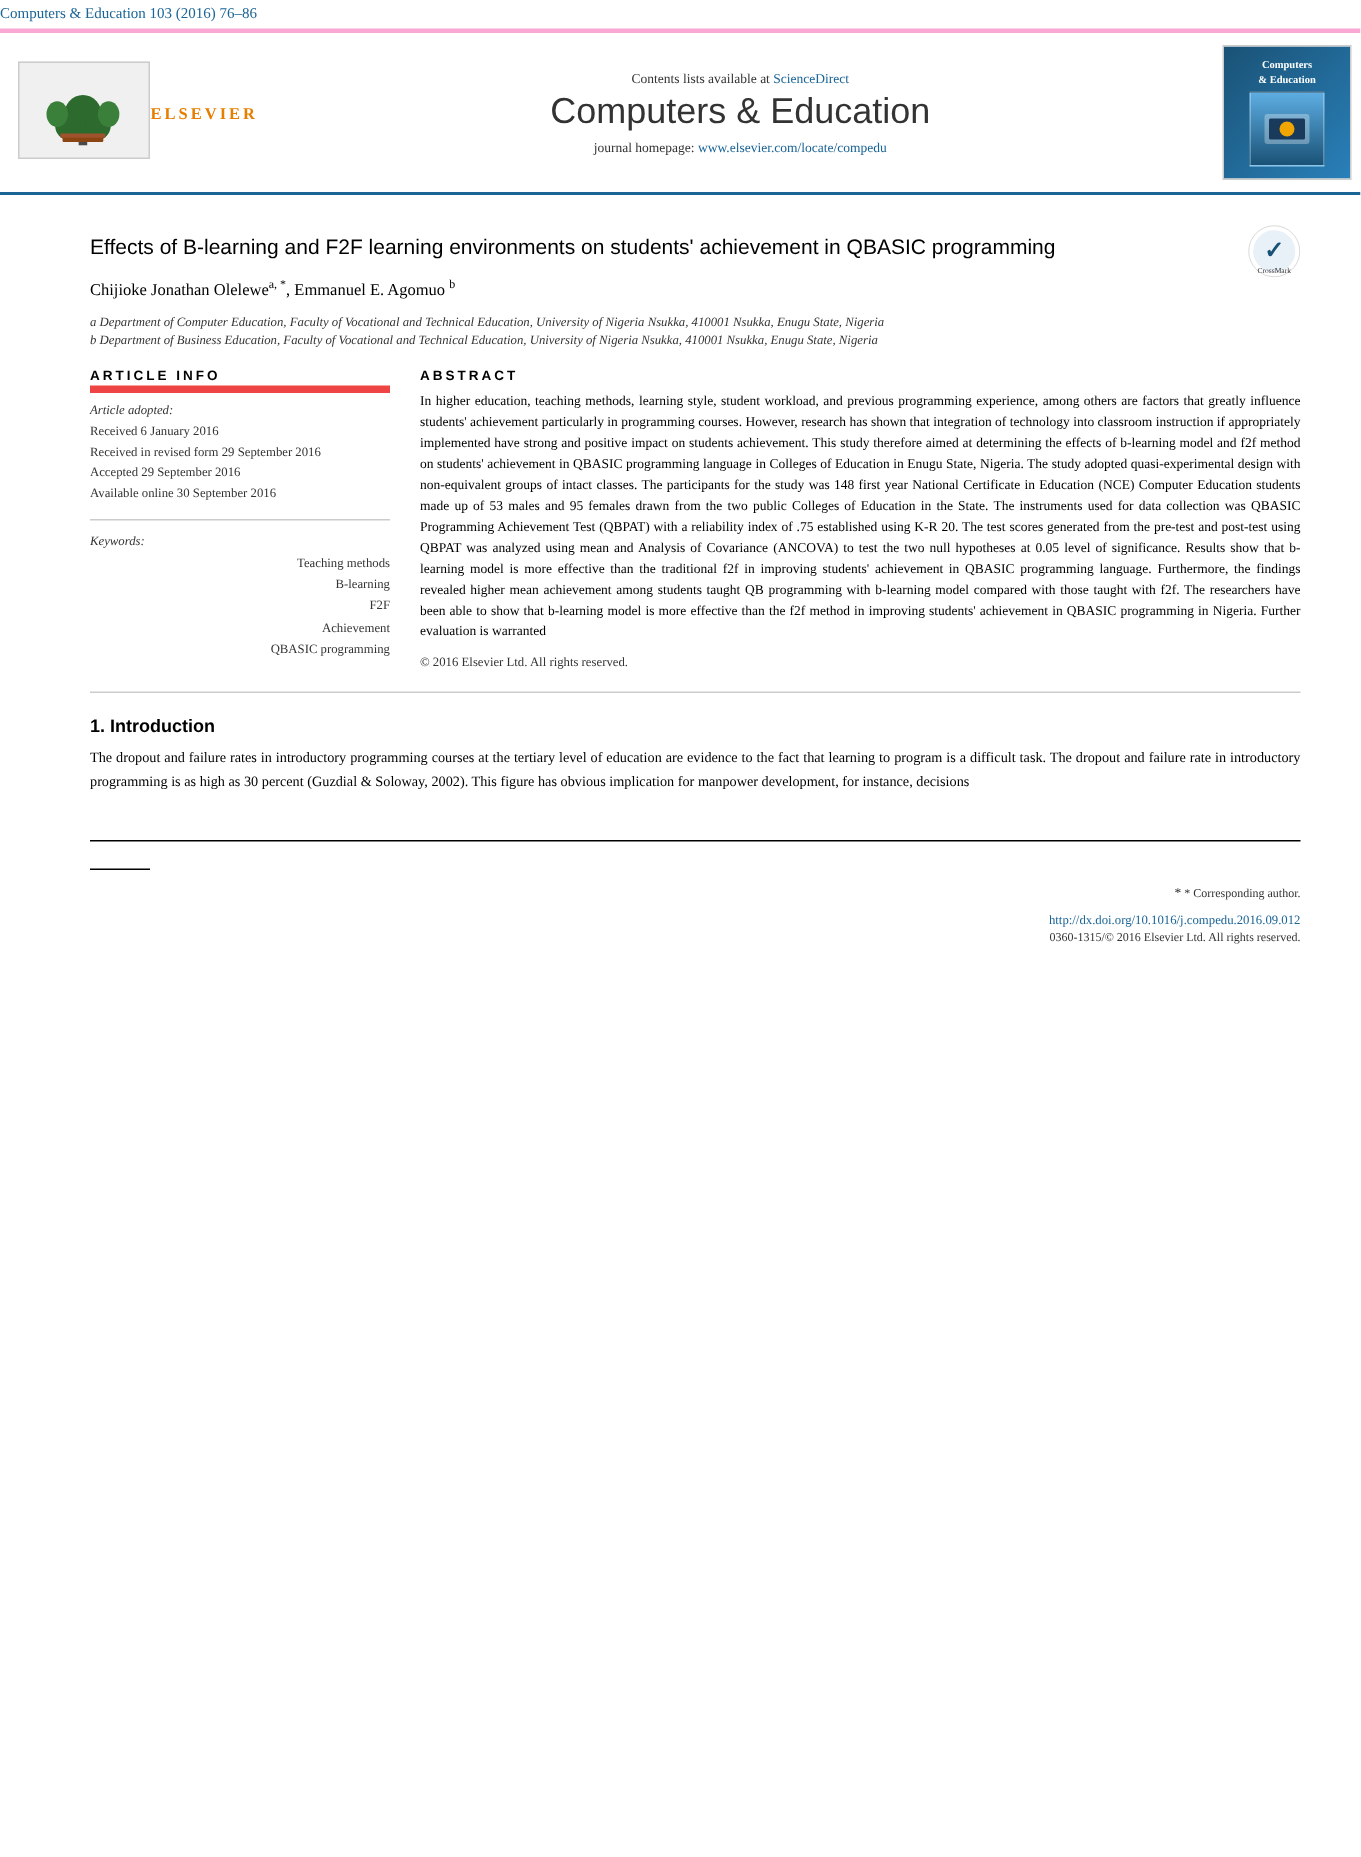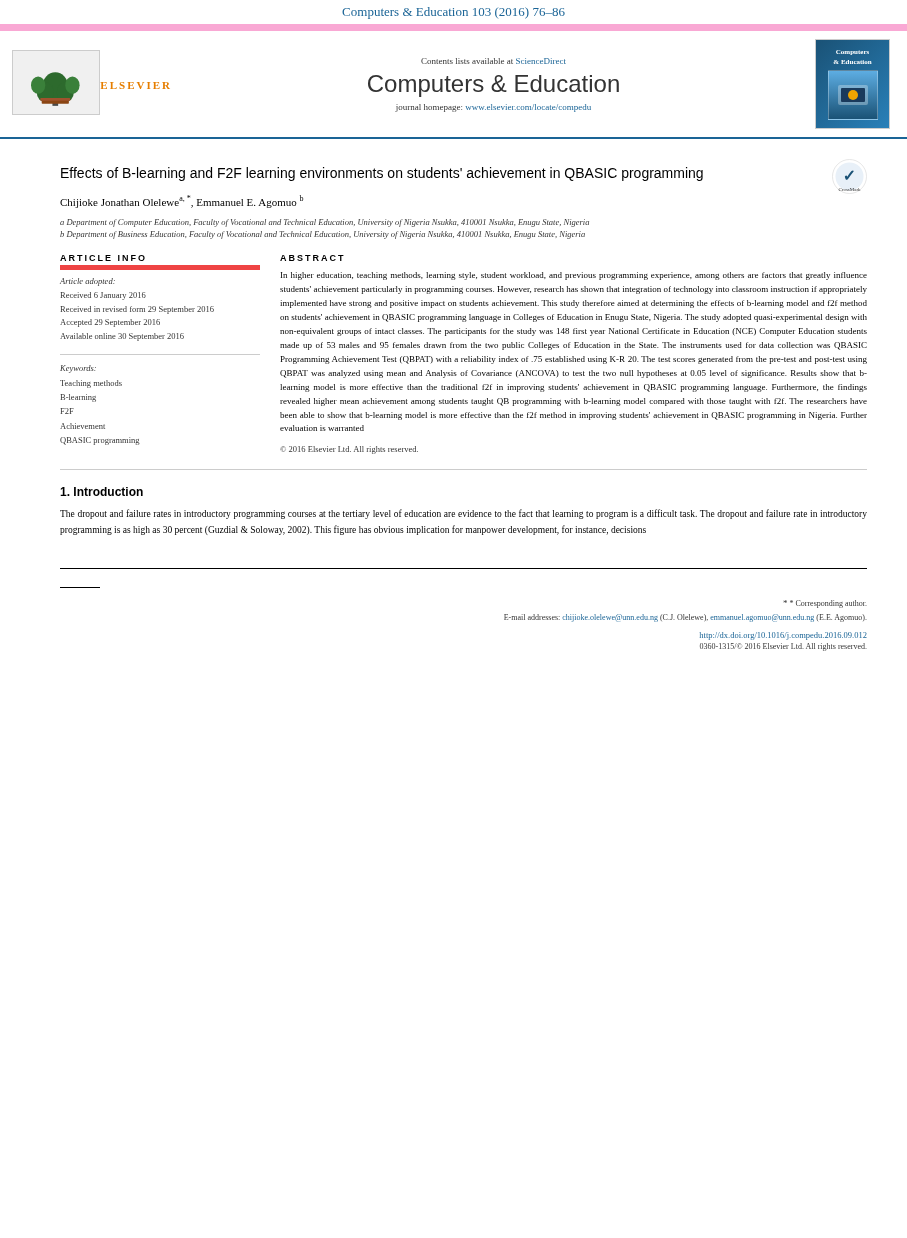--- a/index.html
+++ b/index.html
@@ -5,25 +5,25 @@
     * { margin: 0; padding: 0; box-sizing: border-box; }
     body {
       font-family: 'Times New Roman', Times, serif;
       background: #fff;
       color: #000;
       font-size: 10px;
       width: 907px;
       min-height: 1238px;
     }
     .top-bar {
-      text-align: center;
+      text-align: left;
       padding: 4px 0;
-      font-size: 13px;
-      color: #1a6496;
-      border-bottom: 7px solid #f9a8d4;
+      font-size: 10px;
+      color: #1a6496;
+      border-bottom: 3px solid #f9a8d4;
     }
     .header {
       display: flex;
       align-items: center;
       padding: 8px 12px;
       border-bottom: 2px solid #1a6496;
     }
     .header-left {
       width: 160px;
       flex-shrink: 0;
@@ -85,21 +85,21 @@
     }
     .header-center .homepage-line a {
       color: #1a6496;
       text-decoration: none;
     }
     .header-right {
       width: 80px;
       flex-shrink: 0;
     }
     .journal-cover {
-      width: 75px;
+      width: 86px;
       height: 90px;
       background: linear-gradient(135deg, #1a5276, #2980b9);
       border: 1px solid #ccc;
       display: flex;
       flex-direction: column;
       align-items: center;
       justify-content: center;
       font-size: 7px;
       color: white;
       text-align: center;
@@ -175,20 +175,21 @@
     .keywords-section .kw-label {
       font-size: 8.5px;
       font-style: italic;
       color: #333;
       margin-bottom: 3px;
     }
     .keywords-list {
       font-size: 8.5px;
       color: #333;
       line-height: 1.7;
+      text-align: right;
     }
     .abstract-col {
       flex: 1;
     }
     .abstract-col .section-header {
       font-size: 9px;
       font-weight: bold;
       letter-spacing: 2px;
       color: #000;
       border-bottom: none;
@@ -381,24 +382,17 @@
       <span>The dropout and failure rates in introductory programming courses at the tertiary level of education are evidence to the fact that learning to program is a difficult task. The dropout and failure rate in introductory programming is as high as 30 percent (Guzdial &amp; Soloway, 2002). This figure has obvious implication for manpower development, for instance, decisions</span>
     </div>
   </div>
 
   <div class="footnote-area" style="margin-top:30px;text-align:right;">
     <div class="separator-line"></div>
     <div class="fn-line">
       <span class="fn-star">*</span>
       <span>* Corresponding author.</span>
     </div>
-    <div class="fn-line">
-      <span>E-mail addresses: </span>
-      <a href="#">chijioke.olelewe@unn.edu.ng</a>
-      <span>(C.J. Olelewe), </span>
-      <a href="#">emmanuel.agomuo@unn.edu.ng</a>
-      <span>(E.E. Agomuo).</span>
-    </div>
     <a class="doi-line" href="#">http://dx.doi.org/10.1016/j.compedu.2016.09.012</a>
     <div class="issn-line">0360-1315/© 2016 Elsevier Ltd. All rights reserved.</div>
   </div>
 
 </div>
 
 </body></html>

